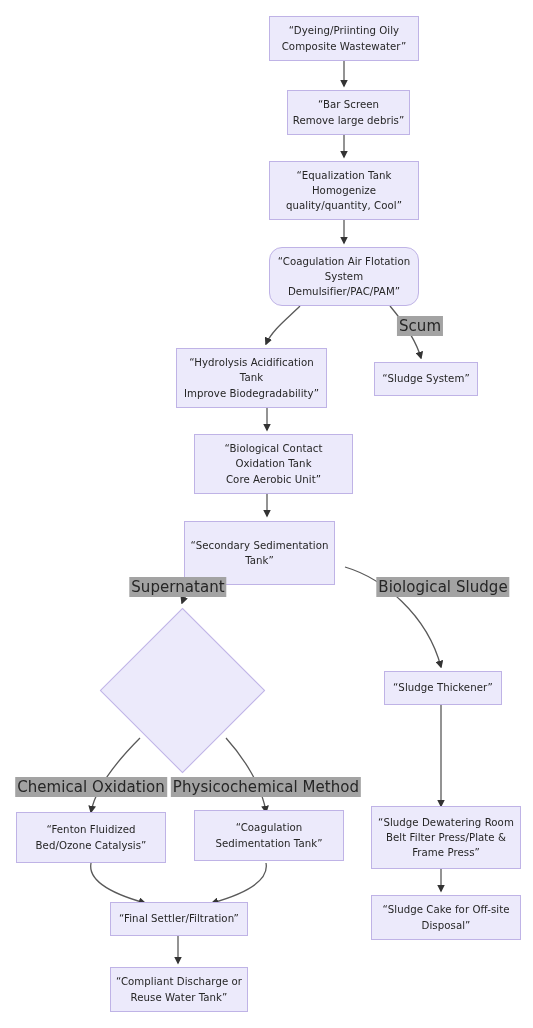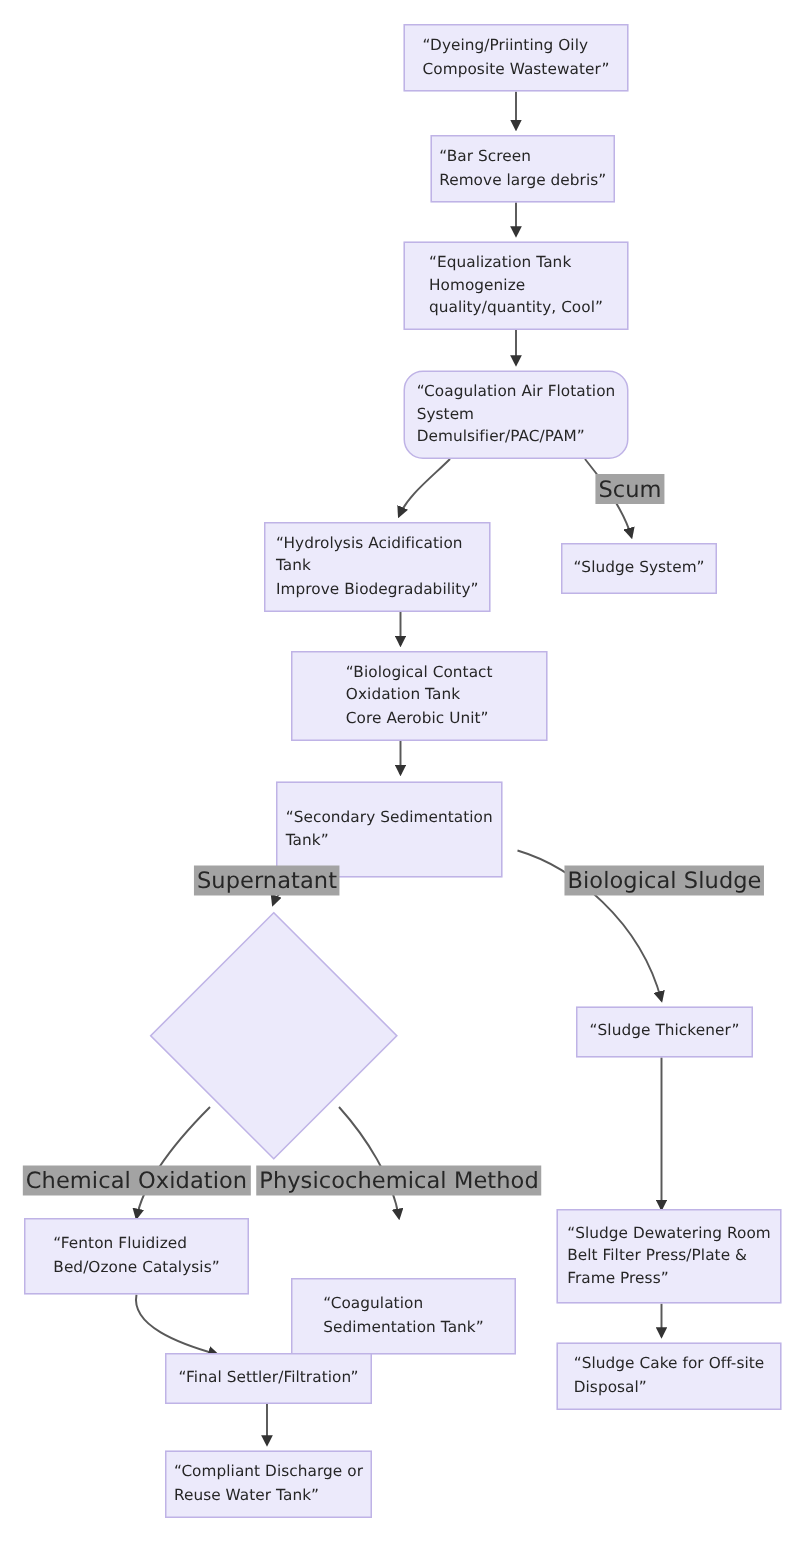--- a/index.html
+++ b/index.html
@@ -27,21 +27,21 @@
     pointer-events: none;
   }
   .node {
     position: absolute;
     box-sizing: border-box;
     background: #ECEAFB;
     border: 1px solid #BFB3E6;
     display: flex;
     align-items: center;
     justify-content: center;
-    text-align: left;
+    text-align: center;
     color: #262626;
     font-size: 10.2px;
     line-height: 1.48;
     letter-spacing: 0.05px;
     white-space: pre-line;
     padding: 16px 4px;
   }
   .node-diamond {
     position: absolute;
     box-sizing: border-box;
@@ -134,41 +134,41 @@
   <div class="node" style="left:374px; top:362px; width:104px; height:31px;">
     <span>“Sludge System”</span>
   </div>
 
   <div class="node" style="left:176px; top:348px; width:151px; height:60px;">
     <span>“Hydrolysis Acidification
 Tank
 Improve Biodegradability”</span>
   </div>
 
-  <div class="node" style="left:194px; top:434px; width:171px; height:60px;">
+  <div class="node" style="left:194px; top:434px; width:159px; height:60px;">
     <span>“Biological Contact
 Oxidation Tank
 Core Aerobic Unit”</span>
   </div>
 
   <div class="node" style="left:184px; top:521px; width:151px; height:64px;">
     <span>“Secondary Sedimentation
 Tank”</span>
   </div>
 
   <div class="node-diamond" style="left:103px; top:607px; width:159px; height:166px;">
     <div class="diamond-shape" style="width:117px; height:117px; margin-left:-58.5px; margin-top:-58.5px; transform: rotate(45deg) scaleY(1.0);"></div>
   </div>
 
   <div class="node" style="left:16px; top:812px; width:150px; height:51px;">
     <span>“Fenton Fluidized
 Bed/Ozone Catalysis”</span>
   </div>
 
-  <div class="node" style="left:194px; top:852px; width:150px; height:51px;">
+  <div class="node" style="left:194px; top:810px; width:150px; height:51px;">
     <span>“Coagulation
 Sedimentation Tank”</span>
   </div>
 
   <div class="node" style="left:110px; top:902px; width:138px; height:31px;">
     <span>“Final Settler/Filtration”</span>
   </div>
 
   <div class="node" style="left:110px; top:967px; width:138px; height:45px;">
     <span>“Compliant Discharge or

